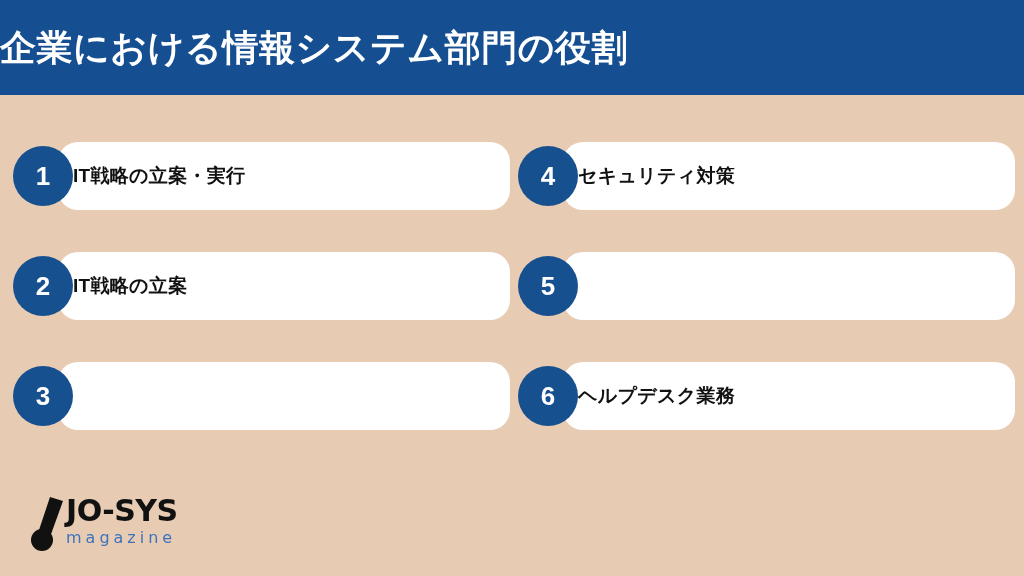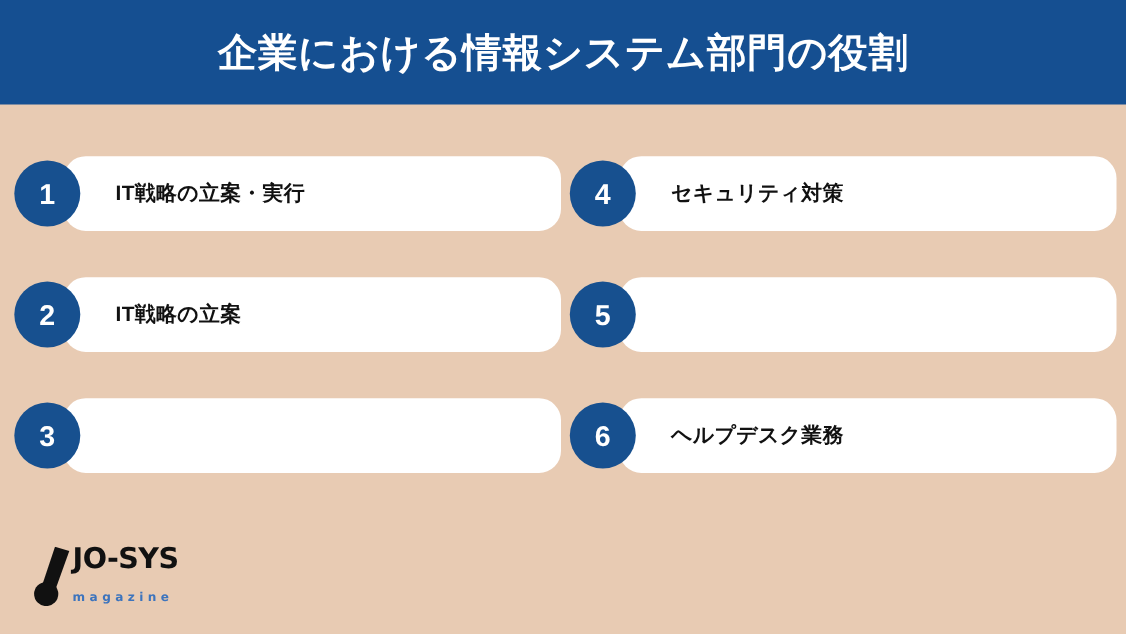--- a/index.html
+++ b/index.html
@@ -24,21 +24,20 @@
   
   .header-bar {
     position: absolute;
     left: 0;
     top: 0;
     width: 1024px;
     height: 95px;
     background: #154f91;
     display: flex;
     align-items: center;
-    justify-content: center;
   }
   .header-title {
     color: #ffffff;
     font-size: 36px;
     font-weight: bold;
     letter-spacing: 0.5px;
     line-height: 1;
     white-space: nowrap;
     text-align: center;
   }
@@ -88,21 +87,21 @@
     font-size: 26px;
     font-weight: bold;
     display: flex;
     align-items: center;
     justify-content: center;
     line-height: 1;
     z-index: 2;
   }
   .card-label {
     position: absolute;
-    left: 92px;
+    left: 60px;
     top: 0;
     height: 68px;
     display: flex;
     align-items: center;
     font-size: 19px;
     font-weight: bold;
     color: #111111;
     letter-spacing: 0.3px;
     white-space: nowrap;
     z-index: 3;
@@ -123,31 +122,31 @@
     width: 36px;
     height: 54px;
   }
   .logo-text-wrap {
     position: absolute;
     left: 36px;
     top: 0;
     width: 124px;
   }
   .logo-word {
-    font-size: 26px;
+    font-size: 30px;
     font-weight: bold;
     color: #111111;
     letter-spacing: -0.5px;
     line-height: 1.05;
     font-family: "DejaVu Sans", sans-serif;
   }
   .logo-sub {
-    margin-top: 14px;
-    font-size: 11px;
-    font-weight: bold;
+    margin-top: 1px;
+    font-size: 16px;
+    font-weight: normal;
     color: #3d74bd;
     letter-spacing: 4px;
     font-family: "DejaVu Sans", sans-serif;
   }
 </style>
 </head>
 <body>
 
 <div class="slide">
 

